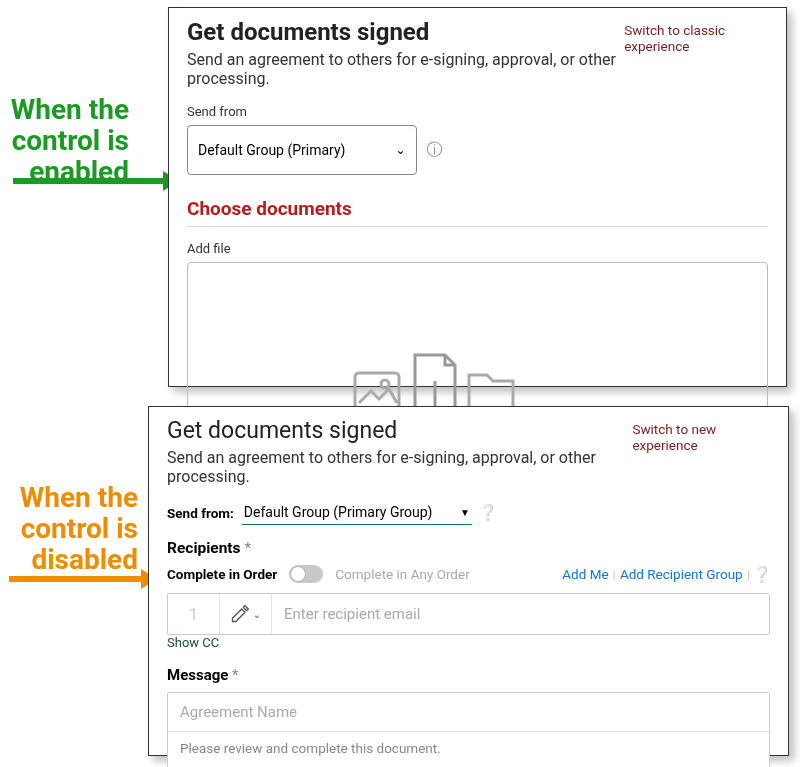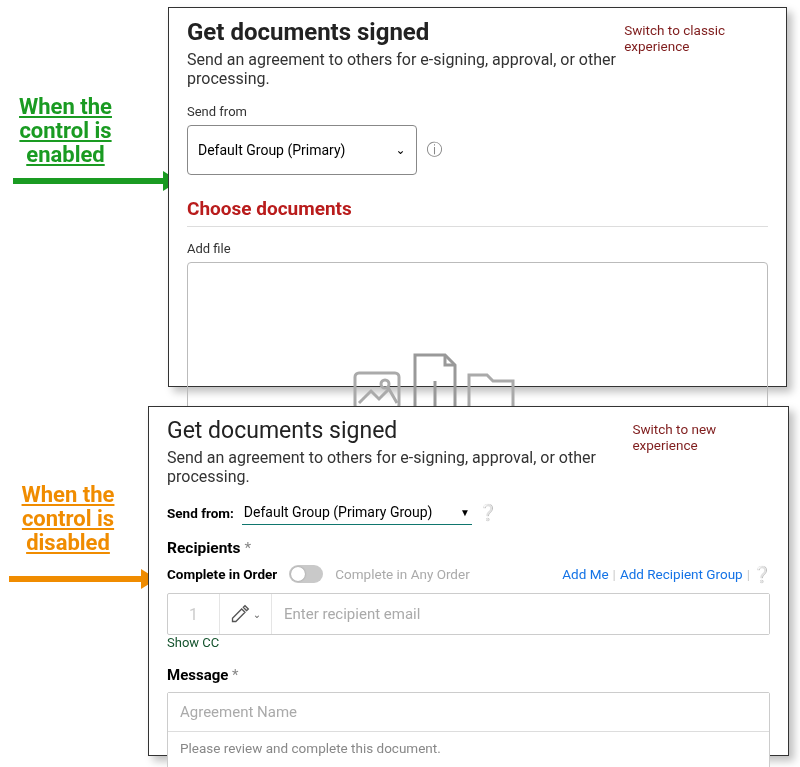--- a/index.html
+++ b/index.html
@@ -8,21 +8,21 @@
   .panel {
     position: absolute;
     border: 1px solid #333;
     background: #fff;
     box-shadow: 5px 5px 8px rgba(0,0,0,0.25);
     padding: 10px 18px 14px 18px;
   }
   .panel1 { left: 168px; top: 7px; width: 619px; height: 380px; }
   .panel2 { left: 148px; top: 406px; width: 641px; height: 350px; }
 
-  .annot { position: absolute; font-weight: 700; font-size: 22px; text-align: center; line-height: 1.1; text-decoration: underline; }
+  .annot { position: absolute; font-weight: 700; font-size: 28px; text-align: right; line-height: 1.1; }
   .annot1 { color: #1a9b22; left: 2px; top: 95px; width: 127px; }
   .annot2 { color: #f08c00; left: -2px; top: 483px; width: 140px; }
 
   .arrow { position: absolute; }
   .arrow-line { height: 6px; }
   .arrow-head {
     width: 0; height: 0; border-top: 10px solid transparent; border-bottom: 10px solid transparent;
     position: absolute; top: -7px; right: -14px;
   }
   .arrow1 { left: 13px; top: 178px; width: 152px; }

